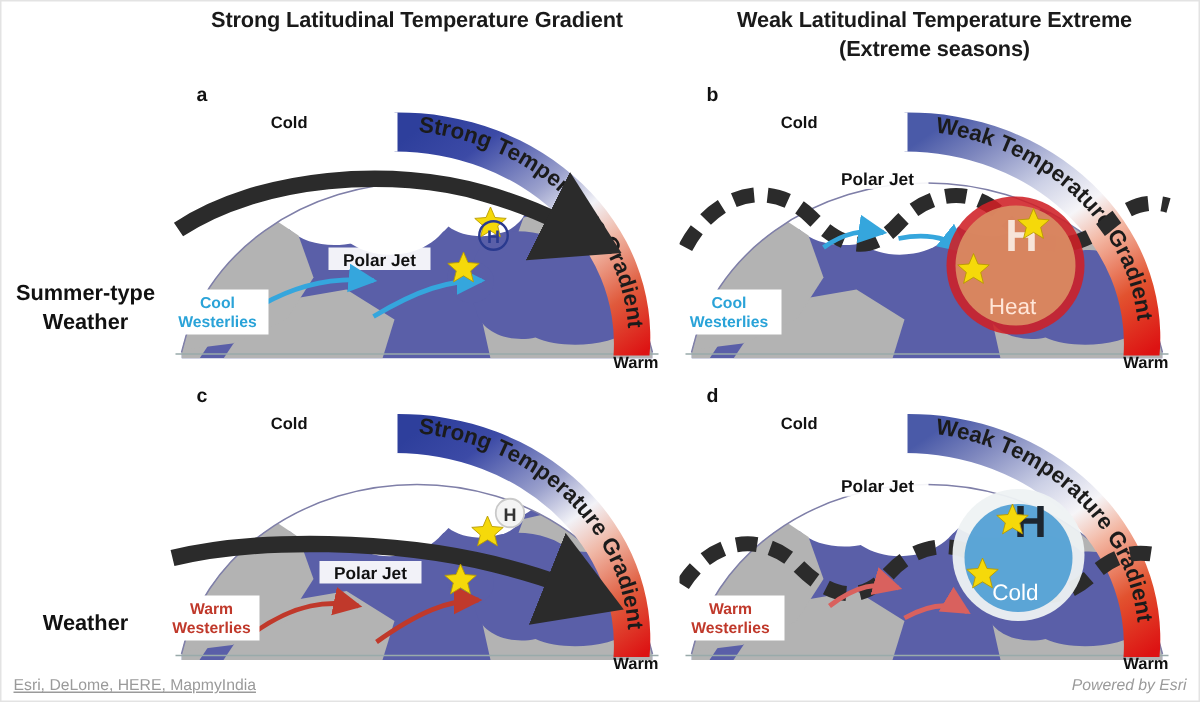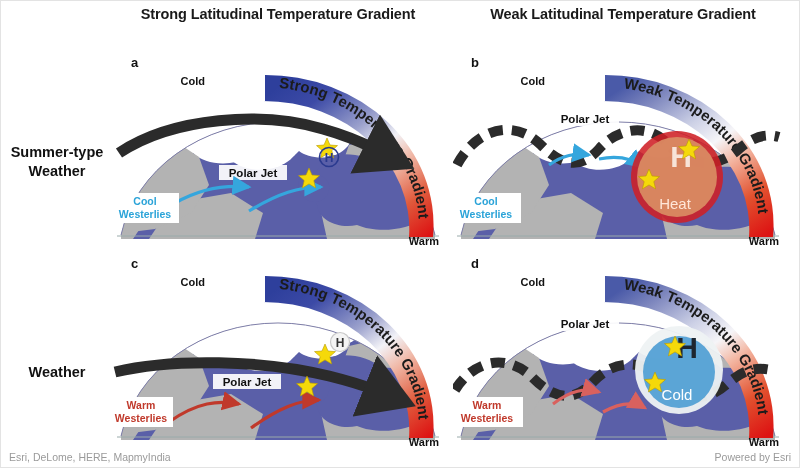--- a/index.html
+++ b/index.html
@@ -14,21 +14,21 @@
     box-sizing:border-box;
   }
   .col-title{
     position:absolute;text-align:center;font-weight:bold;
     font-size:14.5px;color:#1a1a1a;line-height:1.32;letter-spacing:-0.1px;
   }
   #title-left{left:112px;top:4px;width:330px;}
   #title-right{left:452px;top:4px;width:340px;}
   .row-label{
     position:absolute;text-align:center;font-weight:bold;
-    font-size:14.5px;color:#111;line-height:1.3;width:112px;left:0;
+    font-size:14.5px;color:#111;line-height:1.3;width:112px;left:0;margin-top:44px;
   }
   #row-label-summer{top:142px;}
   #row-label-winter{top:362px;}
 
   .panel{position:absolute;width:330px;height:195px;}
   #panel-a{left:112px;top:52px;}
   #panel-b{left:452px;top:52px;}
   #panel-c{left:112px;top:253px;}
   #panel-d{left:452px;top:253px;}
 
@@ -36,35 +36,36 @@
     position:absolute;font-weight:bold;font-size:13px;color:#111;
     left:18px;top:2px;z-index:40;
   }
 
   .panel svg{position:absolute;left:0;top:0;}
 
   .credit{
     position:absolute;bottom:4px;font-size:10.5px;color:#9a9a9a;
     font-family:"Liberation Sans", sans-serif;
   }
-  #credit-left{left:8px;}
-  #credit-right{right:8px;}
+  #credit-left{left:8px;text-decoration:underline;}
+  #credit-right{right:8px;font-style:italic;}
 
   .svgtext{font-family:"Liberation Sans", sans-serif;}
 </style>
 </head>
 <body>
 
 <div id="figure">
 
   <div class="col-title" id="title-left">
     <div>Strong Latitudinal Temperature Gradient</div>
   </div>
   <div class="col-title" id="title-right">
-    <div>Weak Latitudinal Temperature Gradient</div>
+    <div>Weak Latitudinal Temperature Extreme</div>
+    <div>(Extreme seasons)</div>
   </div>
 
   <div class="row-label" id="row-label-summer">
     <div>Summer-type</div>
     <div>Weather</div>
   </div>
   <div class="row-label" id="row-label-winter">
     <div>Weather</div>
   </div>
 

